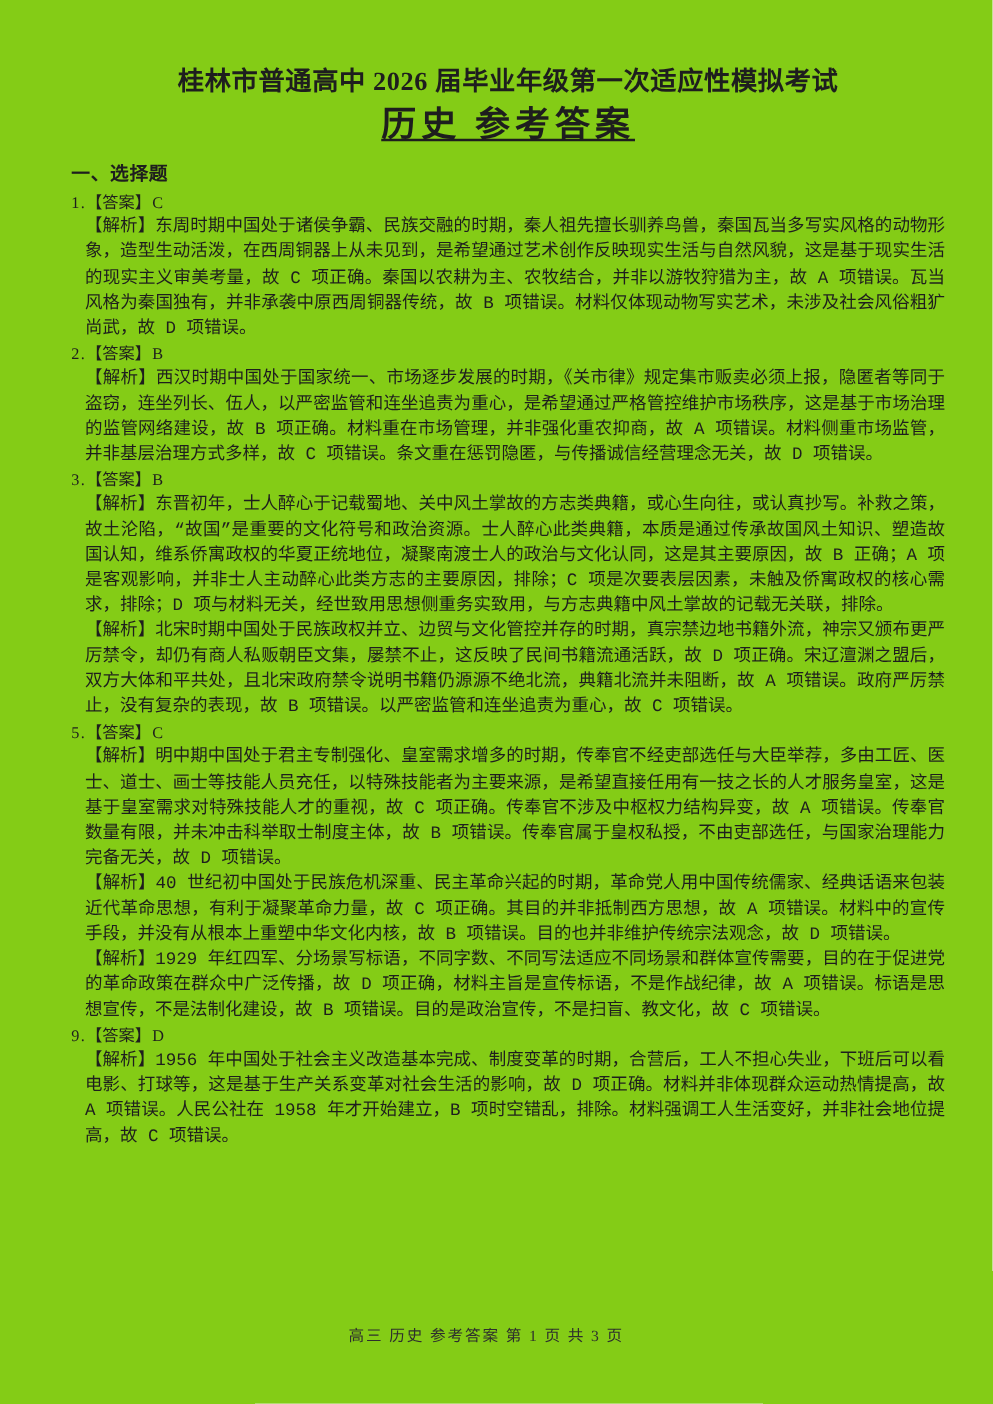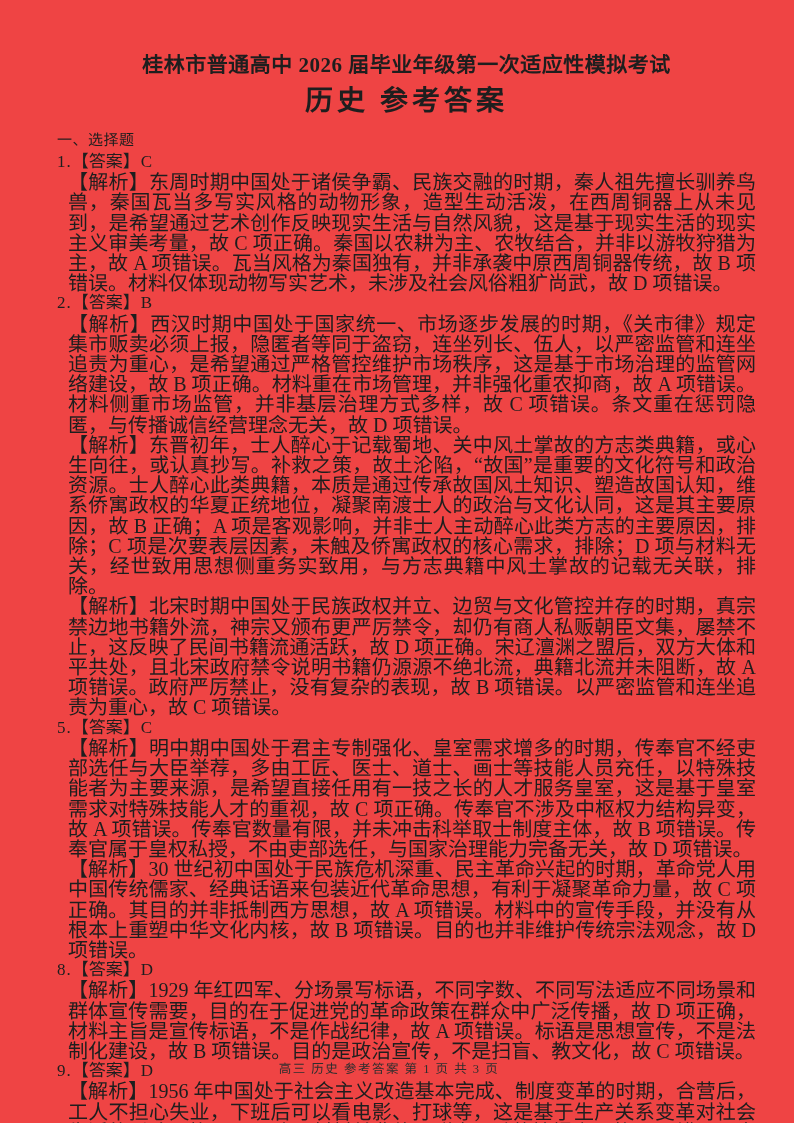--- a/index.html
+++ b/index.html
@@ -7,67 +7,69 @@
     padding: 0;
     width: 794px;
     height: 1123px;
     overflow: hidden;
     background: #f6f6f4;
   }
   .sheet {
     position: relative;
     width: 794px;
     height: 1123px;
-    background: #ef4444;
+    background: #84cc16;
     color: #1e1e1e;
     font-family: "Liberation Serif", "DejaVu Serif", serif;
     box-sizing: border-box;
     padding: 50px 38px 0 57px;
   }
   .title-main {
     text-align: center;
     font-size: 21px;
     font-weight: bold;
     line-height: 30px;
     letter-spacing: 0.5px;
     white-space: nowrap;
   }
   .title-sub {
     text-align: center;
     font-size: 28px;
     font-weight: bold;
     line-height: 38px;
     letter-spacing: 4px;
     margin-top: 2px;
+    text-decoration: underline;
   }
   .section-heading {
     font-family: "Liberation Sans", "DejaVu Sans", sans-serif;
     font-size: 15px;
-    font-weight: normal;
+    font-weight: bold;
     line-height: 21px;
     margin-top: 9px;
     letter-spacing: 0.5px;
   }
   .questions {
     margin-top: 2px;
   }
   .question { }
   .answer-line {
-    font-size: 17px;
+    font-size: 13px;
     line-height: 20.2px;
     white-space: nowrap;
   }
   .answer-line .q-number { letter-spacing: 1px; }
   .answer-line .q-answer-letter { margin-left: 1px; }
   .analysis {
     margin: 0 0 0 11px;
-    font-size: 20px;
+    font-size: 14px;
     line-height: 20.2px;
     text-align: justify;
     text-justify: inter-ideograph;
+    font-family: Liberation Mono, monospace;
   }
   .page-footer {
     position: absolute;
     top: 1058px;
     left: 0;
     right: 16px;
     text-align: center;
     font-size: 12.5px;
     letter-spacing: 1.5px;
     color: #2e2e2e;
@@ -86,39 +88,39 @@
     <div class="answer-line"><span class="q-number">1.</span><span class="q-answer-label">【答案】</span><span class="q-answer-letter">C</span></div>
     <p class="analysis"><span class="q-analysis-label">【解析】</span><span class="q-analysis-text">东周时期中国处于诸侯争霸、民族交融的时期，秦人祖先擅长驯养鸟兽，秦国瓦当多写实风格的动物形象，造型生动活泼，在西周铜器上从未见到，是希望通过艺术创作反映现实生活与自然风貌，这是基于现实生活的现实主义审美考量，故 C 项正确。秦国以农耕为主、农牧结合，并非以游牧狩猎为主，故 A 项错误。瓦当风格为秦国独有，并非承袭中原西周铜器传统，故 B 项错误。材料仅体现动物写实艺术，未涉及社会风俗粗犷尚武，故 D 项错误。</span></p>
   </div>
 
   <div class="question">
     <div class="answer-line"><span class="q-number">2.</span><span class="q-answer-label">【答案】</span><span class="q-answer-letter">B</span></div>
     <p class="analysis"><span class="q-analysis-label">【解析】</span><span class="q-analysis-text">西汉时期中国处于国家统一、市场逐步发展的时期，《关市律》规定集市贩卖必须上报，隐匿者等同于盗窃，连坐列长、伍人，以严密监管和连坐追责为重心，是希望通过严格管控维护市场秩序，这是基于市场治理的监管网络建设，故 B 项正确。材料重在市场管理，并非强化重农抑商，故 A 项错误。材料侧重市场监管，并非基层治理方式多样，故 C 项错误。条文重在惩罚隐匿，与传播诚信经营理念无关，故 D 项错误。</span></p>
   </div>
 
   <div class="question">
+    <div class="answer-line"><span class="q-number">3.</span><span class="q-answer-label">【答案】</span><span class="q-answer-letter">B</span></div>
     <p class="analysis"><span class="q-analysis-label">【解析】</span><span class="q-analysis-text">东晋初年，士人醉心于记载蜀地、关中风土掌故的方志类典籍，或心生向往，或认真抄写。补救之策，故土沦陷，“故国”是重要的文化符号和政治资源。士人醉心此类典籍，本质是通过传承故国风土知识、塑造故国认知，维系侨寓政权的华夏正统地位，凝聚南渡士人的政治与文化认同，这是其主要原因，故 B 正确；A 项是客观影响，并非士人主动醉心此类方志的主要原因，排除；C 项是次要表层因素，未触及侨寓政权的核心需求，排除；D 项与材料无关，经世致用思想侧重务实致用，与方志典籍中风土掌故的记载无关联，排除。</span></p>
   </div>
 
   <div class="question">
     <p class="analysis"><span class="q-analysis-label">【解析】</span><span class="q-analysis-text">北宋时期中国处于民族政权并立、边贸与文化管控并存的时期，真宗禁边地书籍外流，神宗又颁布更严厉禁令，却仍有商人私贩朝臣文集，屡禁不止，这反映了民间书籍流通活跃，故 D 项正确。宋辽澶渊之盟后，双方大体和平共处，且北宋政府禁令说明书籍仍源源不绝北流，典籍北流并未阻断，故 A 项错误。政府严厉禁止，没有复杂的表现，故 B 项错误。以严密监管和连坐追责为重心，故 C 项错误。</span></p>
   </div>
 
   <div class="question">
     <div class="answer-line"><span class="q-number">5.</span><span class="q-answer-label">【答案】</span><span class="q-answer-letter">C</span></div>
     <p class="analysis"><span class="q-analysis-label">【解析】</span><span class="q-analysis-text">明中期中国处于君主专制强化、皇室需求增多的时期，传奉官不经吏部选任与大臣举荐，多由工匠、医士、道士、画士等技能人员充任，以特殊技能者为主要来源，是希望直接任用有一技之长的人才服务皇室，这是基于皇室需求对特殊技能人才的重视，故 C 项正确。传奉官不涉及中枢权力结构异变，故 A 项错误。传奉官数量有限，并未冲击科举取士制度主体，故 B 项错误。传奉官属于皇权私授，不由吏部选任，与国家治理能力完备无关，故 D 项错误。</span></p>
   </div>
 
 
   <div class="question">
-    <p class="analysis"><span class="q-analysis-label">【解析】</span><span class="q-analysis-text">30 世纪初中国处于民族危机深重、民主革命兴起的时期，革命党人用中国传统儒家、经典话语来包装近代革命思想，有利于凝聚革命力量，故 C 项正确。其目的并非抵制西方思想，故 A 项错误。材料中的宣传手段，并没有从根本上重塑中华文化内核，故 B 项错误。目的也并非维护传统宗法观念，故 D 项错误。</span></p>
+    <p class="analysis"><span class="q-analysis-label">【解析】</span><span class="q-analysis-text">40 世纪初中国处于民族危机深重、民主革命兴起的时期，革命党人用中国传统儒家、经典话语来包装近代革命思想，有利于凝聚革命力量，故 C 项正确。其目的并非抵制西方思想，故 A 项错误。材料中的宣传手段，并没有从根本上重塑中华文化内核，故 B 项错误。目的也并非维护传统宗法观念，故 D 项错误。</span></p>
   </div>
 
   <div class="question">
-    <div class="answer-line"><span class="q-number">8.</span><span class="q-answer-label">【答案】</span><span class="q-answer-letter">D</span></div>
     <p class="analysis"><span class="q-analysis-label">【解析】</span><span class="q-analysis-text">1929 年红四军、分场景写标语，不同字数、不同写法适应不同场景和群体宣传需要，目的在于促进党的革命政策在群众中广泛传播，故 D 项正确，材料主旨是宣传标语，不是作战纪律，故 A 项错误。标语是思想宣传，不是法制化建设，故 B 项错误。目的是政治宣传，不是扫盲、教文化，故 C 项错误。</span></p>
   </div>
 
   <div class="question">
     <div class="answer-line"><span class="q-number">9.</span><span class="q-answer-label">【答案】</span><span class="q-answer-letter">D</span></div>
     <p class="analysis"><span class="q-analysis-label">【解析】</span><span class="q-analysis-text">1956 年中国处于社会主义改造基本完成、制度变革的时期，合营后，工人不担心失业，下班后可以看电影、打球等，这是基于生产关系变革对社会生活的影响，故 D 项正确。材料并非体现群众运动热情提高，故 A 项错误。人民公社在 1958 年才开始建立，B 项时空错乱，排除。材料强调工人生活变好，并非社会地位提高，故 C 项错误。</span></p>
   </div>
 </div>
 
   <div class="page-footer">高三 历史 参考答案 第 1 页 共 3 页</div>

